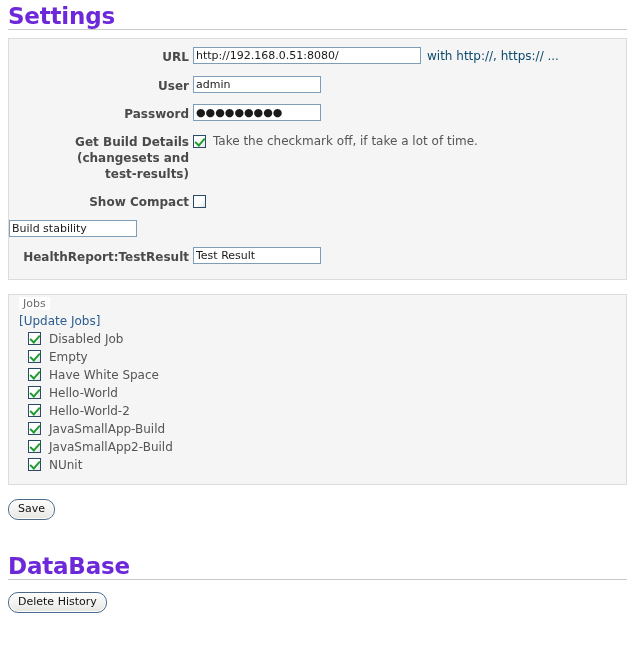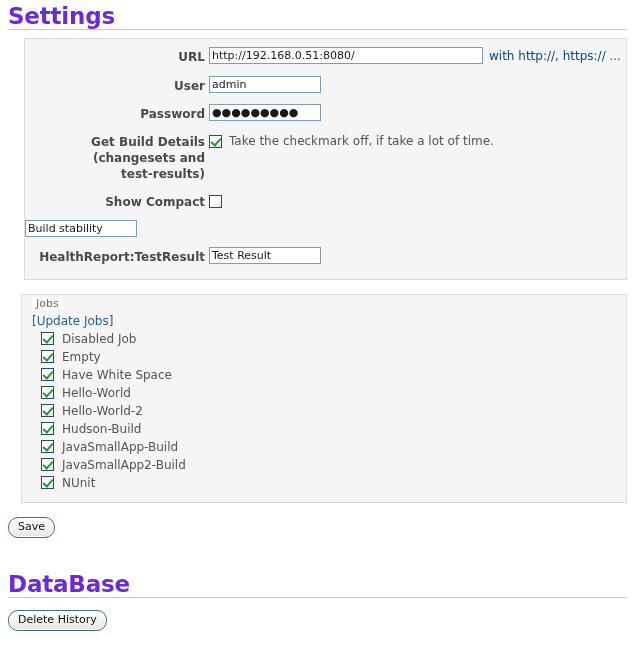--- a/index.html
+++ b/index.html
@@ -32,21 +32,21 @@
   }
   .heading-rule {
     border: none;
     border-top: 1px solid #c9c9c9;
     margin: 3px 8px 0 8px;
     height: 0;
   }
 
   
   .settings-panel {
-    margin: 8px 8px 0 24px;
+    margin: 8px 8px 0 8px;
     background: #f5f5f5;
     border: 1px solid #dcdcdc;
     padding: 8px 0 12px 0;
     box-sizing: border-box;
   }
 
   .field-row {
     display: flex;
     align-items: flex-start;
     margin-bottom: 10px;
@@ -78,22 +78,22 @@
     font-size: 11px;
     color: #1a1a1a;
     border: 1px solid #7f9db9;
     background: #ffffff;
     height: 17px;
     line-height: 17px;
     padding: 0 2px;
     box-sizing: border-box;
     outline: none;
   }
-  input.txt.url { width: 274px; }
-  input.txt.small { width: 112px; }
+  input.txt.url { width: 228px; }
+  input.txt.small { width: 128px; }
 
   .hint {
     font-size: 12px;
     color: #0c4a6e;
     margin-left: 6px;
     line-height: 19px;
     white-space: nowrap;
   }
 
   
@@ -123,21 +123,21 @@
   .cbx-text {
     font-size: 12px;
     color: #555555;
     margin-left: 7px;
     line-height: 19px;
     white-space: nowrap;
   }
 
   
   .jobs-fieldset {
-    margin: 14px 8px 0 21px;
+    margin: 14px 8px 0 8px;
     border: 1px solid #dcdcdc;
     background: #f5f5f5;
     padding: 2px 0 8px 0;
     box-sizing: border-box;
   }
   .jobs-legend {
     font-size: 11px;
     color: #6c6c6c;
     margin-left: 10px;
     margin-top: -9px;
@@ -277,24 +277,20 @@
         <div class="job-row">
           <span class="cbx checked"></span>
           <span class="job-label">Hello-World</span>
         </div>
         <div class="job-row">
           <span class="cbx checked"></span>
           <span class="job-label">Hello-World-2</span>
         </div>
         <div class="job-row">
           <span class="cbx checked"></span>
-          <span class="job-label">Hudson-Build</span>
-        </div>
-        <div class="job-row">
-          <span class="cbx checked"></span>
           <span class="job-label">JavaSmallApp-Build</span>
         </div>
         <div class="job-row">
           <span class="cbx checked"></span>
           <span class="job-label">JavaSmallApp2-Build</span>
         </div>
         <div class="job-row">
           <span class="cbx checked"></span>
           <span class="job-label">NUnit</span>
         </div>

